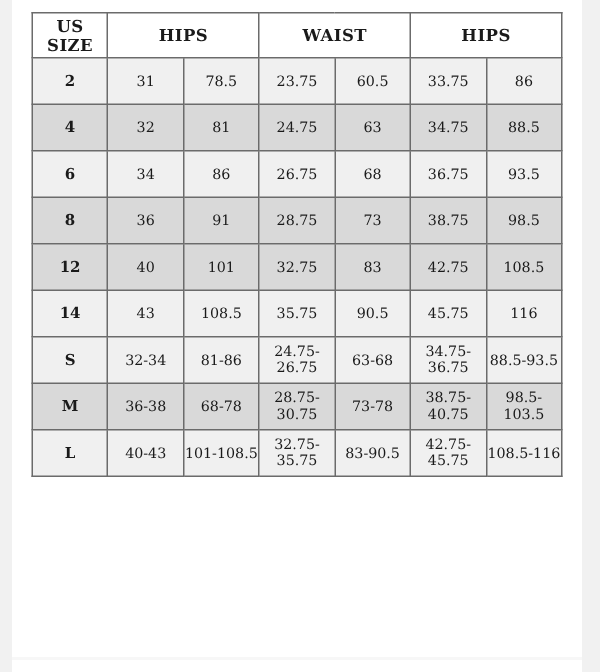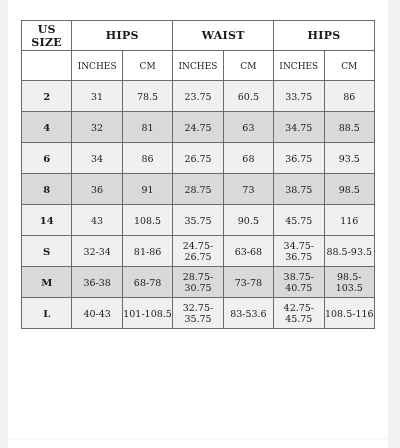--- a/index.html
+++ b/index.html
@@ -35,21 +35,21 @@
   .footer-band {
     position: absolute;
     left: 8px; right: 12px;
     top: 438px;
     height: 2px;
     background: #f7f7f7;
   }
   .chart-wrap {
     position: absolute;
     left: 21px;
-    top: 20px;
+    top: 8px;
     width: 354px;
   }
   table.size-chart {
     border-collapse: collapse;
     width: 354px;
     table-layout: fixed;
   }
   table.size-chart td, table.size-chart th {
     border: 1px solid #6b6b6b;
     text-align: center;
@@ -94,29 +94,20 @@
   <div class="footer-band"></div>
   <div class="chart-wrap">
     <table class="size-chart">
       <thead>
         <tr class="hdr1">
             <th colspan="1">US SIZE</th>
             <th colspan="2">HIPS</th>
             <th colspan="2">WAIST</th>
             <th colspan="2">HIPS</th>
           </tr>
-        <tr class="hdr2">
-            <th></th>
-            <th>INCHES</th>
-            <th>CM</th>
-            <th>INCHES</th>
-            <th>CM</th>
-            <th>INCHES</th>
-            <th>CM</th>
-          </tr>
       </thead>
       <tbody>
           <tr class="odd">
             <td class="sz">2</td>
             <td>31</td>
             <td>78.5</td>
             <td>23.75</td>
             <td>60.5</td>
             <td>33.75</td>
             <td>86</td>
@@ -141,20 +132,29 @@
           </tr>
           <tr class="even">
             <td class="sz">8</td>
             <td>36</td>
             <td>91</td>
             <td>28.75</td>
             <td>73</td>
             <td>38.75</td>
             <td>98.5</td>
           </tr>
+          <tr class="even">
+            <td class="sz">12</td>
+            <td>40</td>
+            <td>101</td>
+            <td>32.75</td>
+            <td>83</td>
+            <td>42.75</td>
+            <td>108.5</td>
+          </tr>
           <tr class="odd">
             <td class="sz">14</td>
             <td>43</td>
             <td>108.5</td>
             <td>35.75</td>
             <td>90.5</td>
             <td>45.75</td>
             <td>116</td>
           </tr>
           <tr class="odd">
@@ -173,20 +173,20 @@
             <td>28.75-30.75</td>
             <td>73-78</td>
             <td>38.75-40.75</td>
             <td>98.5-103.5</td>
           </tr>
           <tr class="odd">
             <td class="sz">L</td>
             <td>40-43</td>
             <td>101-108.5</td>
             <td>32.75-35.75</td>
-            <td>83-53.6</td>
+            <td>83-90.5</td>
             <td>42.75-45.75</td>
             <td>108.5-116</td>
           </tr>
         </tbody>
     </table>
   </div>
 </div>
 
 </body></html>

